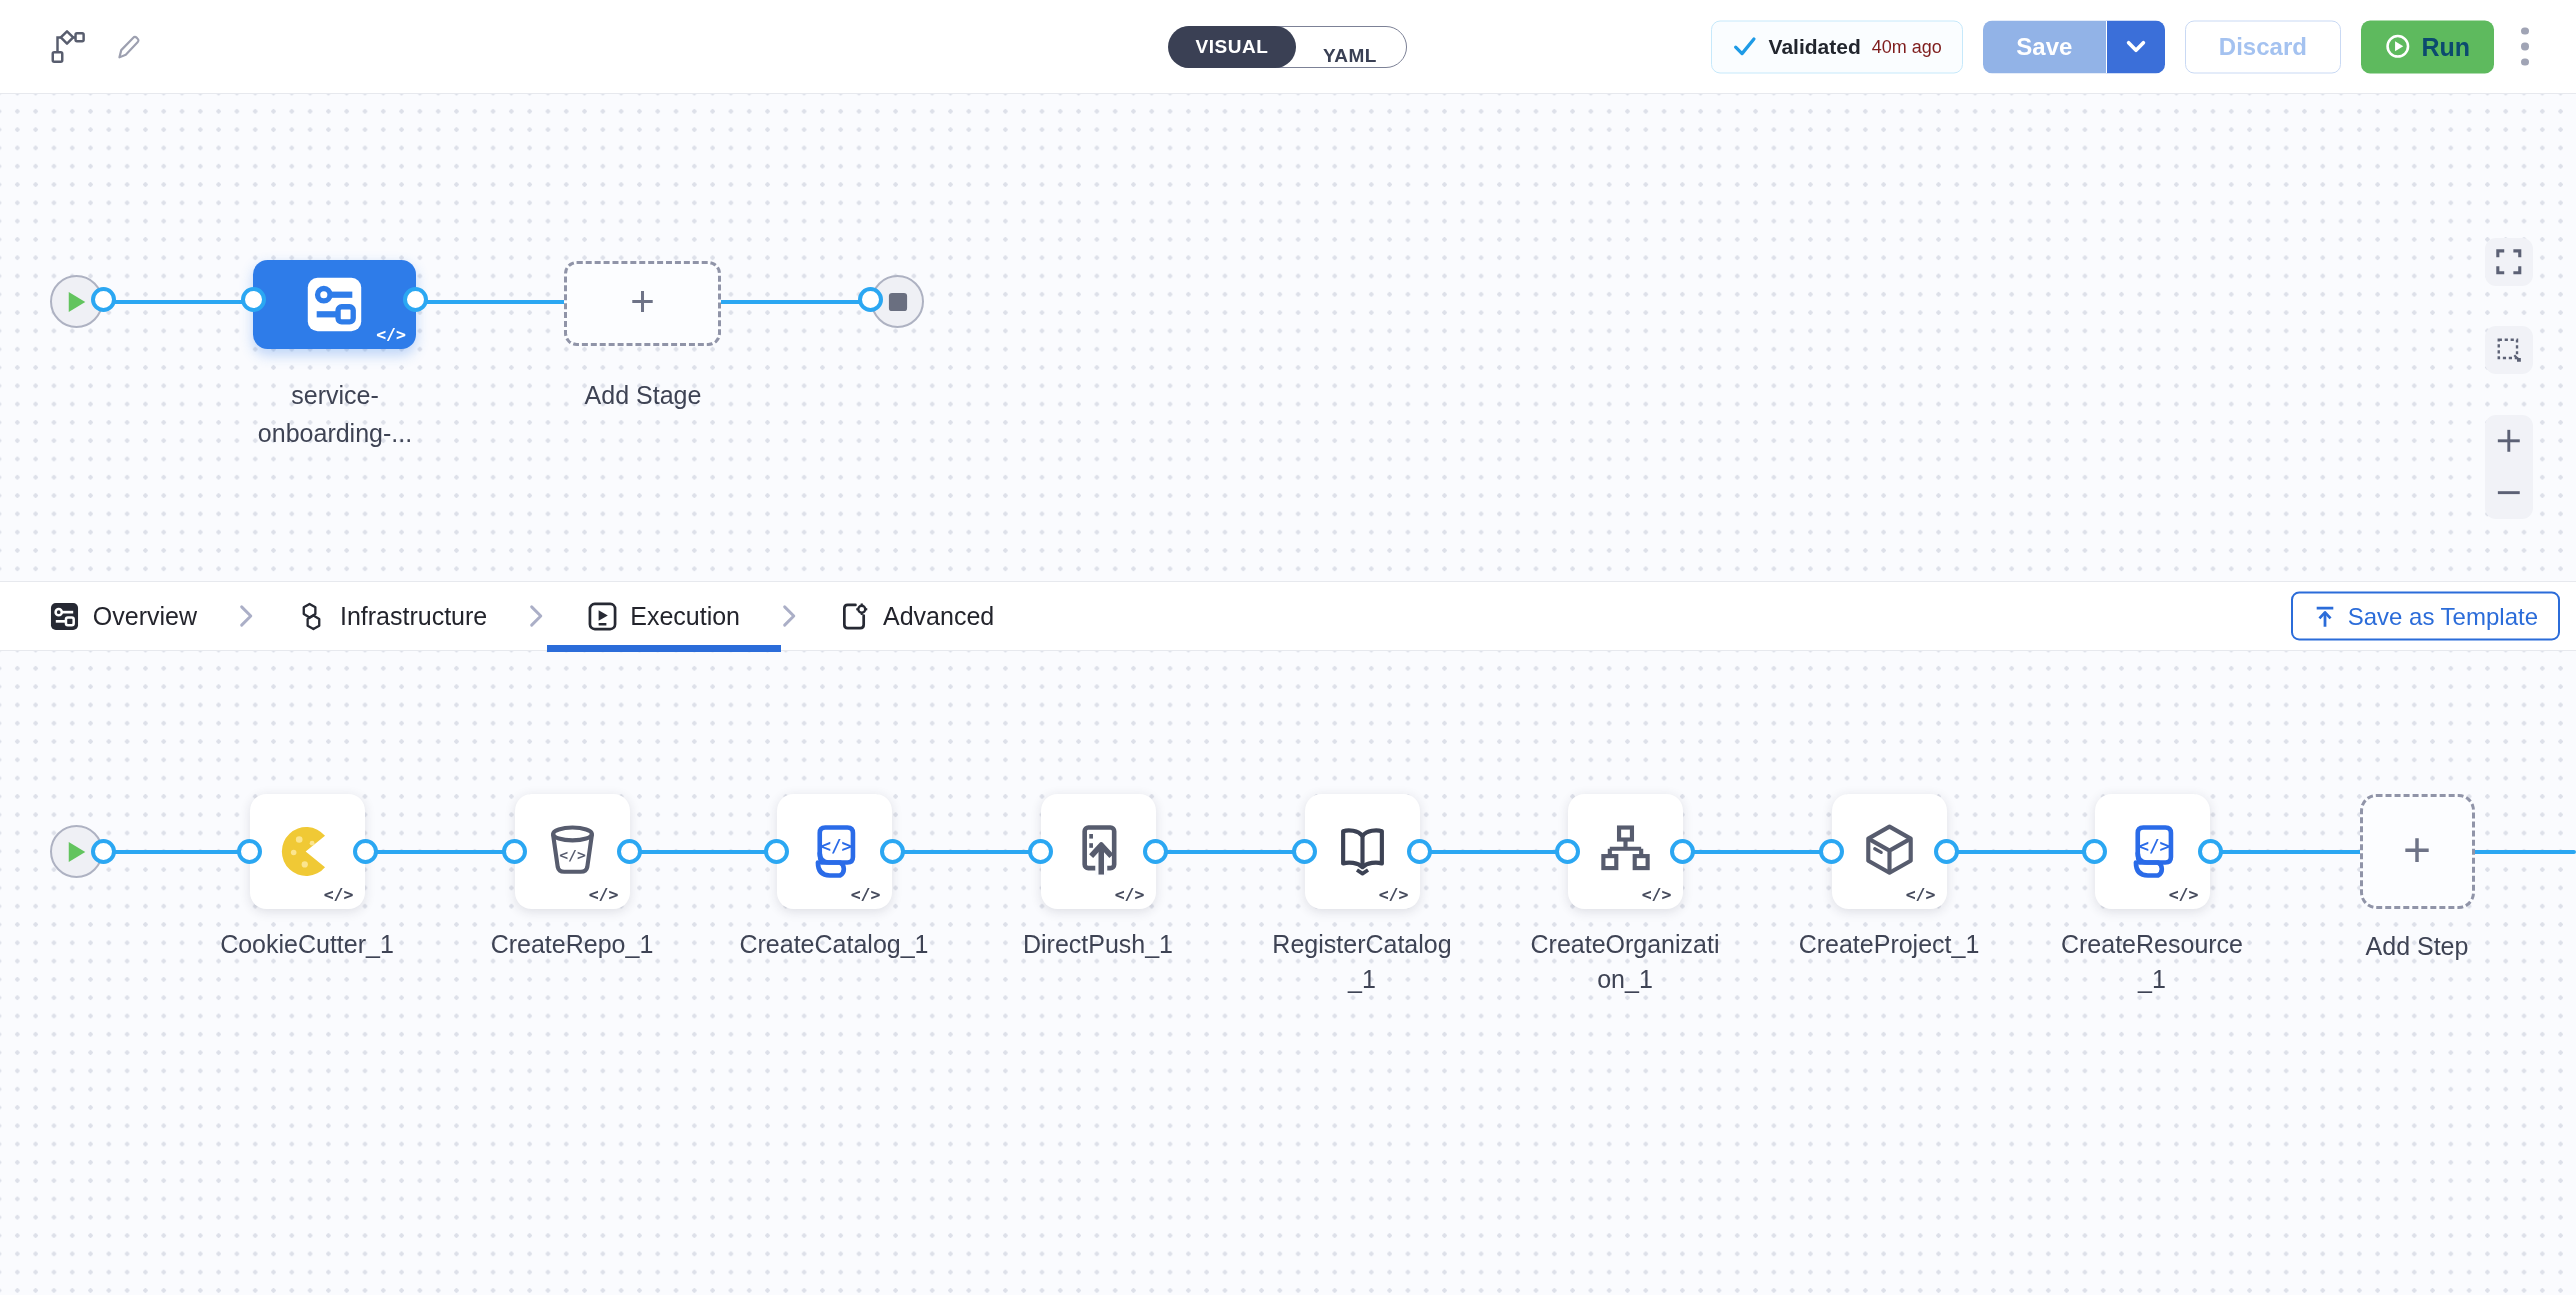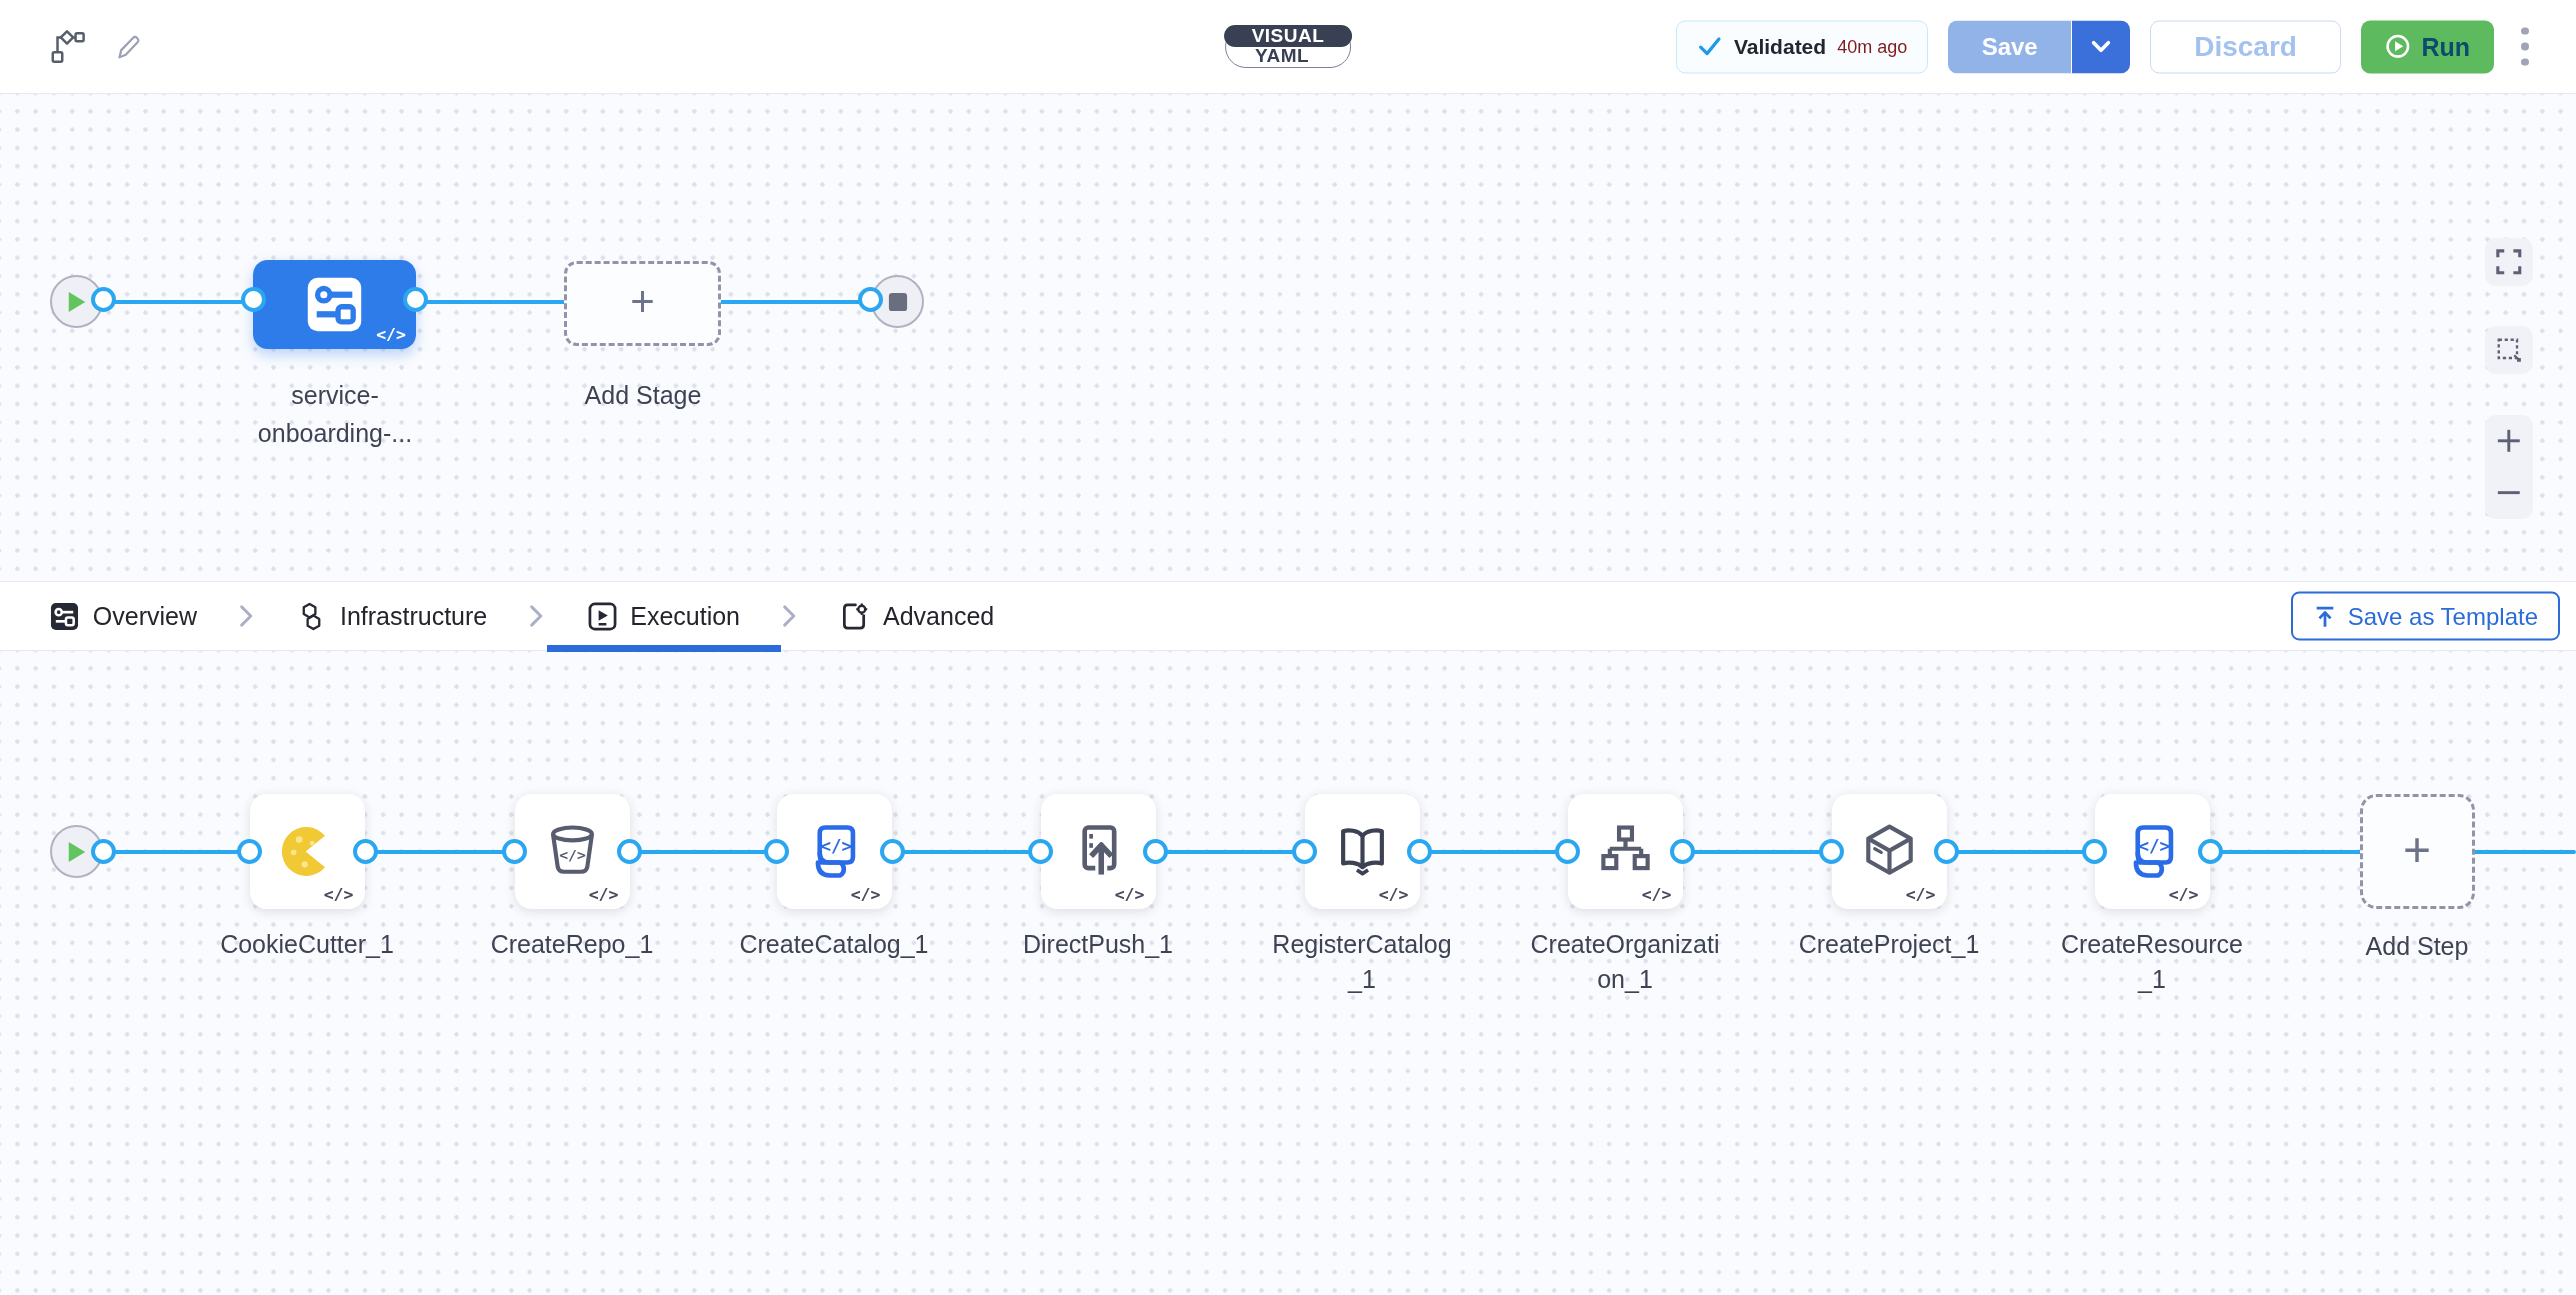--- a/index.html
+++ b/index.html
@@ -12,40 +12,40 @@
   
   .header{
     height:93px;background:#fff;border-bottom:1.8px solid #e7e9ee;
     display:flex;align-items:center;position:relative;z-index:20;
   }
   .h-left{display:flex;align-items:center;margin-left:48px;gap:22px;}
   .page-title{font-size:32px;font-weight:700;color:#24252d;letter-spacing:0.2px;}
   .edit-icon{margin-left:5.5px;cursor:pointer}
   .mode-toggle{
     position:absolute;left:50%;top:50%;transform:translate(-50%,-50%);
-    display:flex;align-items:flex-start;border:1.8px solid #7c8196;border-radius:914px;
-    background:#fff;height:42px;box-sizing:border-box;flex-direction:column;
+    display:flex;align-items:flex-end;border:1.8px solid #7c8196;border-radius:914px;
+    background:#fff;height:42px;box-sizing:border-box;
   }
   .seg{font-size:19px;font-weight:700;letter-spacing:0.5px;display:flex;align-items:center;justify-content:center;cursor:pointer;}
   .seg.dark{background:#3a4054;color:#fff;border-radius:914px;height:42px;margin:-1.8px;padding:0 27.4px;}
   .seg.light{color:#3a4054;padding:0 29px;}
   .h-right{position:absolute;right:40px;top:50%;transform:translateY(-50%);display:flex;align-items:center;gap:20px;}
   .validated{
     display:flex;align-items:center;gap:11px;height:53px;padding:0 20px;
     border:1.8px solid #c6e9fb;background:#fafdff;border-radius:9.1px;box-sizing:border-box;
   }
   .validated .v-status{font-size:21px;font-weight:700;color:#22262e;}
   .validated .v-time{font-size:18px;color:#7f1d1d;}
   .save-split{display:flex;height:53px;border-radius:9.1px;overflow:hidden;cursor:pointer;}
   .save-main{width:123px;background:#92b3e7;color:#fff;font-size:24px;font-weight:700;
     display:flex;align-items:center;justify-content:center;border:none;font-family:inherit;cursor:pointer;}
   .save-caret{width:59px;background:#3b6fd9;border:none;border-left:1.8px solid #fff;
     display:flex;align-items:center;justify-content:center;cursor:pointer;}
-  .discard-btn{height:53px;padding:0 43px;background:#fff;border:1.8px solid #c9d9f4;border-radius:9.1px;
-    color:#a4c2f0;font-size:28px;font-weight:700;font-family:inherit;cursor:pointer;}
+  .discard-btn{height:53px;padding:0 33px;background:#fff;border:1.8px solid #c9d9f4;border-radius:9.1px;
+    color:#a4c2f0;font-size:24px;font-weight:700;font-family:inherit;cursor:pointer;}
   .run-btn{height:53px;padding:0 24px;background:var(--run-green,#5eba5e);border:none;border-radius:9.1px;
     color:#0c4a6e;font-size:25px;font-weight:700;font-family:inherit;display:flex;align-items:center;gap:11px;cursor:pointer;}
   .kebab{display:flex;flex-direction:column;gap:8.2px;padding:5.5px 7.3px;cursor:pointer;}
   .kebab i{width:7.3px;height:7.3px;border-radius:50%;background:#a0a4b5;display:block;}
   
   .canvas{
     position:relative;background:#fafbfe;
     background-image:radial-gradient(circle,#dde0e9 2.1px,transparent 2.2px);
     background-size:18.3px 18.3px;background-position:8.2px 8.2px;overflow:hidden;
   }

